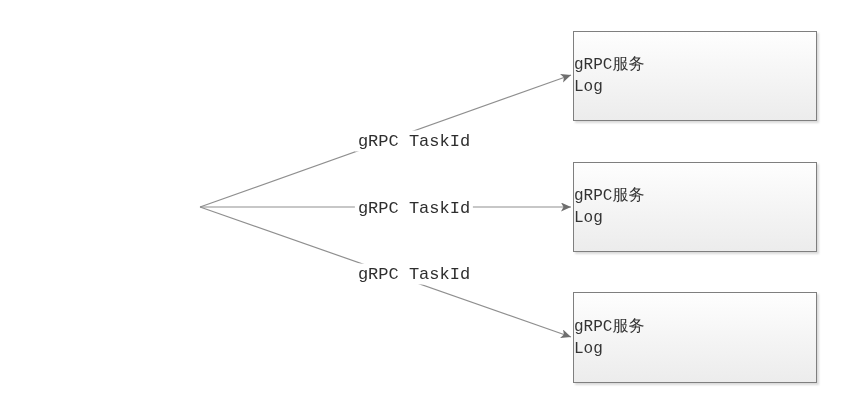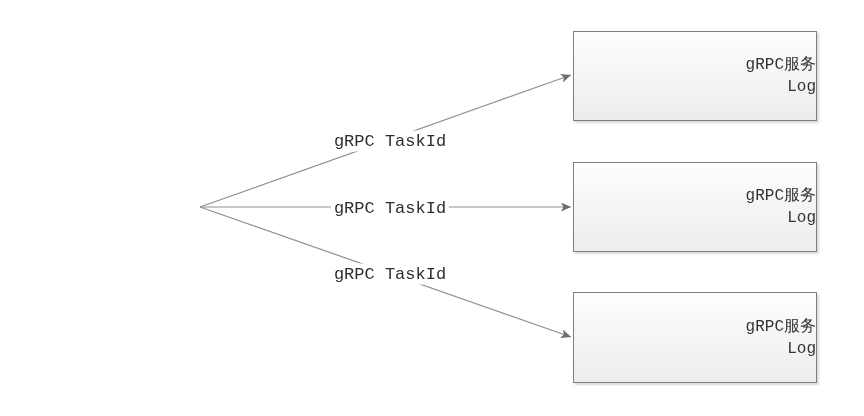--- a/index.html
+++ b/index.html
@@ -27,21 +27,21 @@
     stroke-width: 1.2;
   }
   .node {
     position: absolute;
     box-sizing: border-box;
     border: 1px solid #7f7f7f;
     background: linear-gradient(180deg, #fefefe 0%, #f4f4f4 55%, #ececec 100%);
     box-shadow: 2px 2px 2px rgba(0, 0, 0, 0.15);
     display: flex;
     flex-direction: column;
-    align-items: flex-end;
+    align-items: flex-start;
     justify-content: center;
     color: #333333;
   }
   .node-web {
     left: 55px;
     top: 162px;
     width: 145px;
     height: 91px;
     font-size: 17px;
   }
@@ -57,20 +57,21 @@
   .node-service-2 { top: 162px; }
   .node-service-3 { top: 292px; height: 91px; }
   .edge-label {
     position: absolute;
     transform: translate(-50%, -50%);
     background: #ffffff;
     padding: 1px 3px;
     font-size: 17px;
     color: #2e2e2e;
     white-space: nowrap;
+    margin-left: 24px;
   }
   .edge-label-1 { left: 390px; top: 141px; }
   .edge-label-2 { left: 390px; top: 208px; }
   .edge-label-3 { left: 390px; top: 274px; }
 </style>
 </head>
 <body>
 
 <div class="canvas">
 

